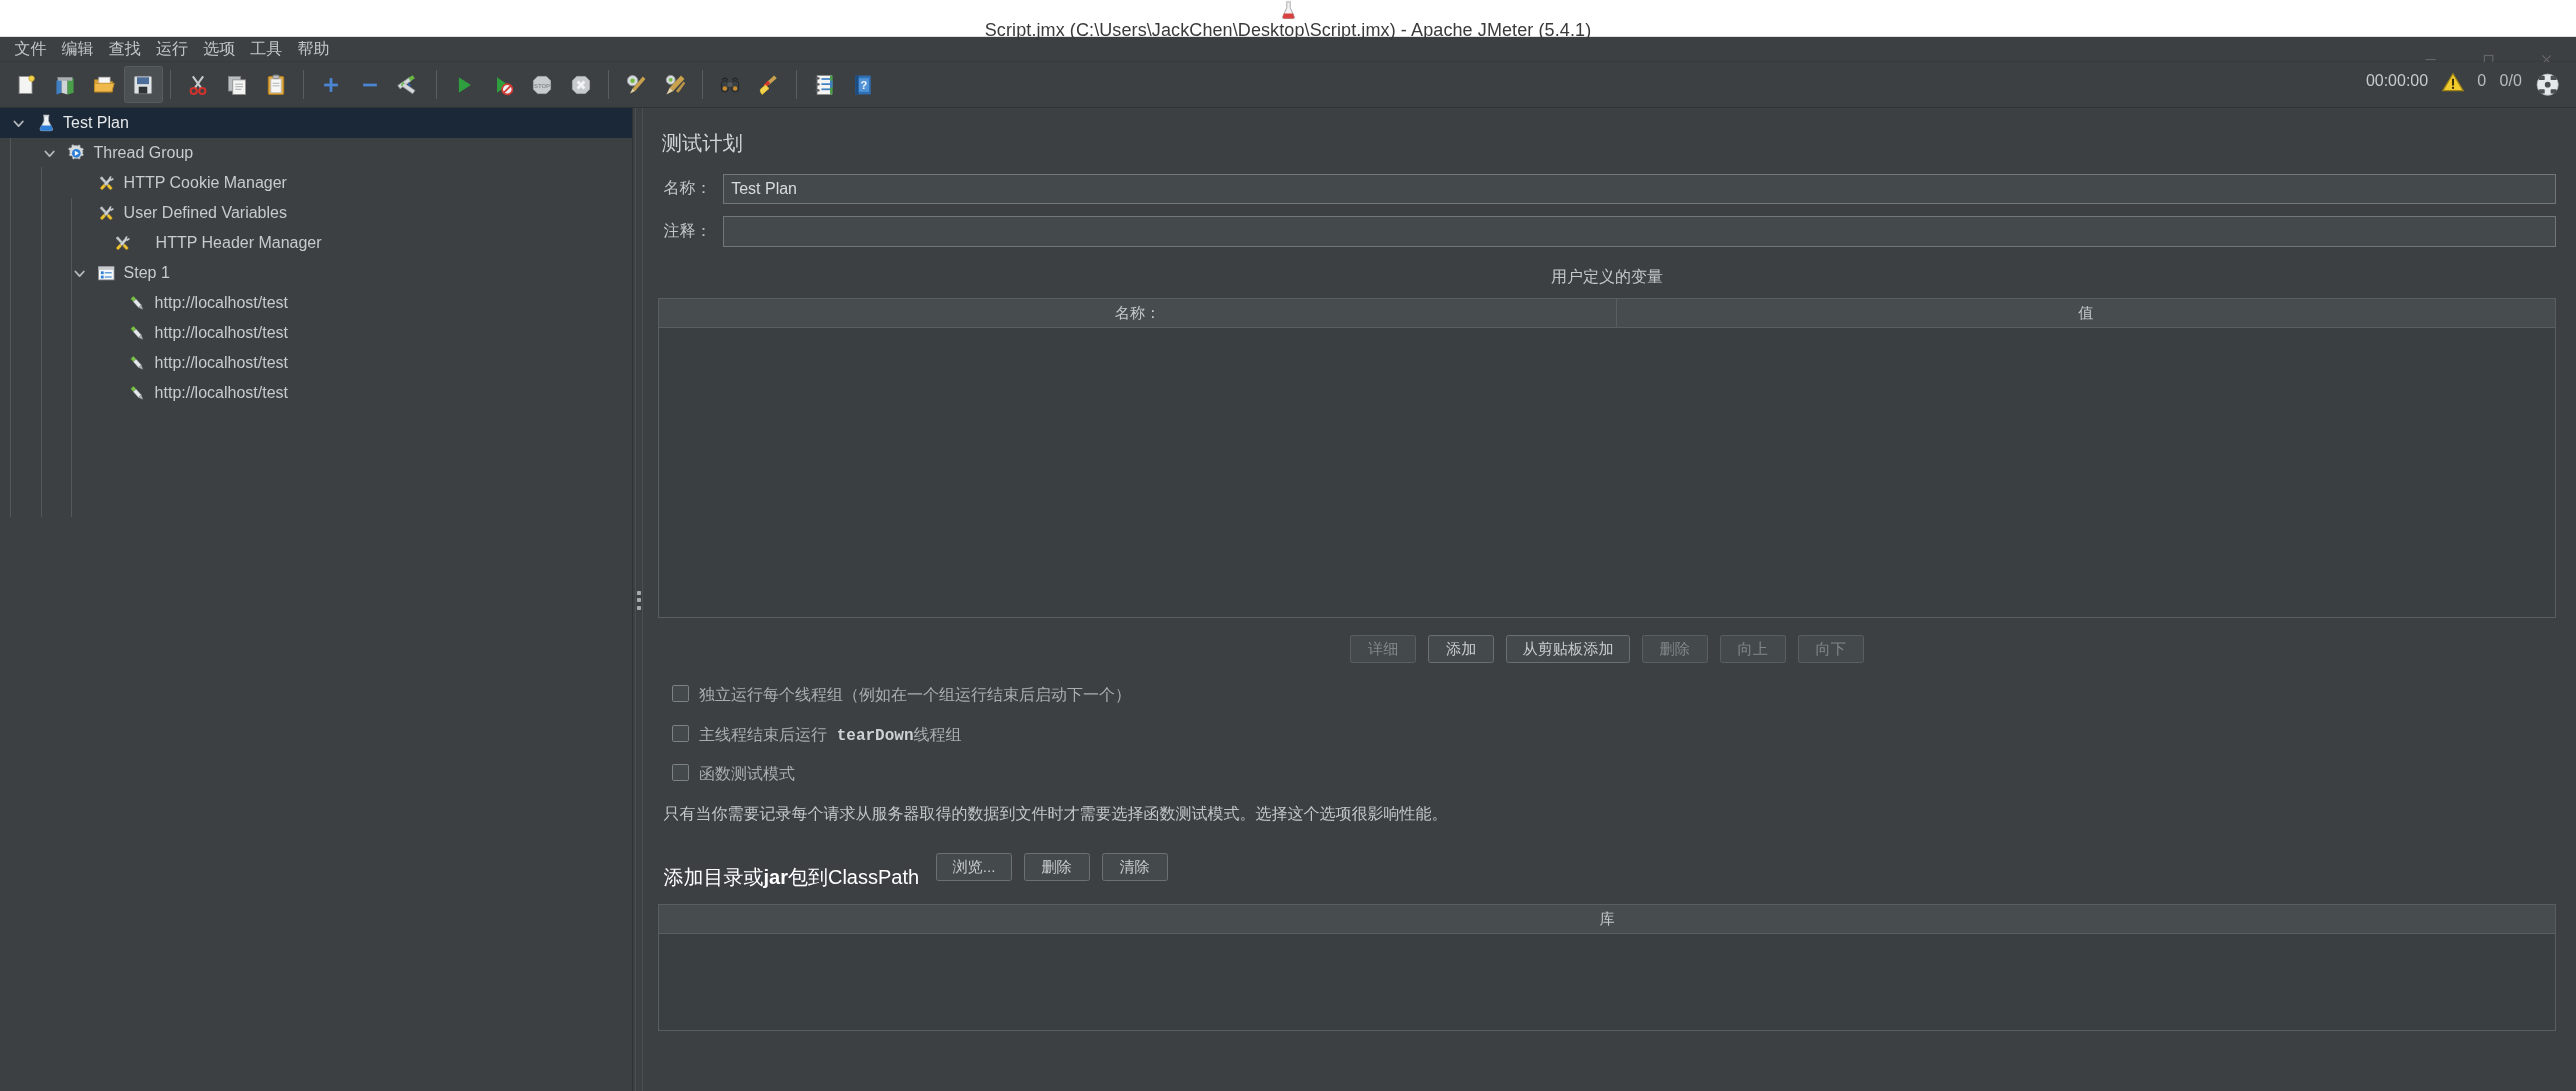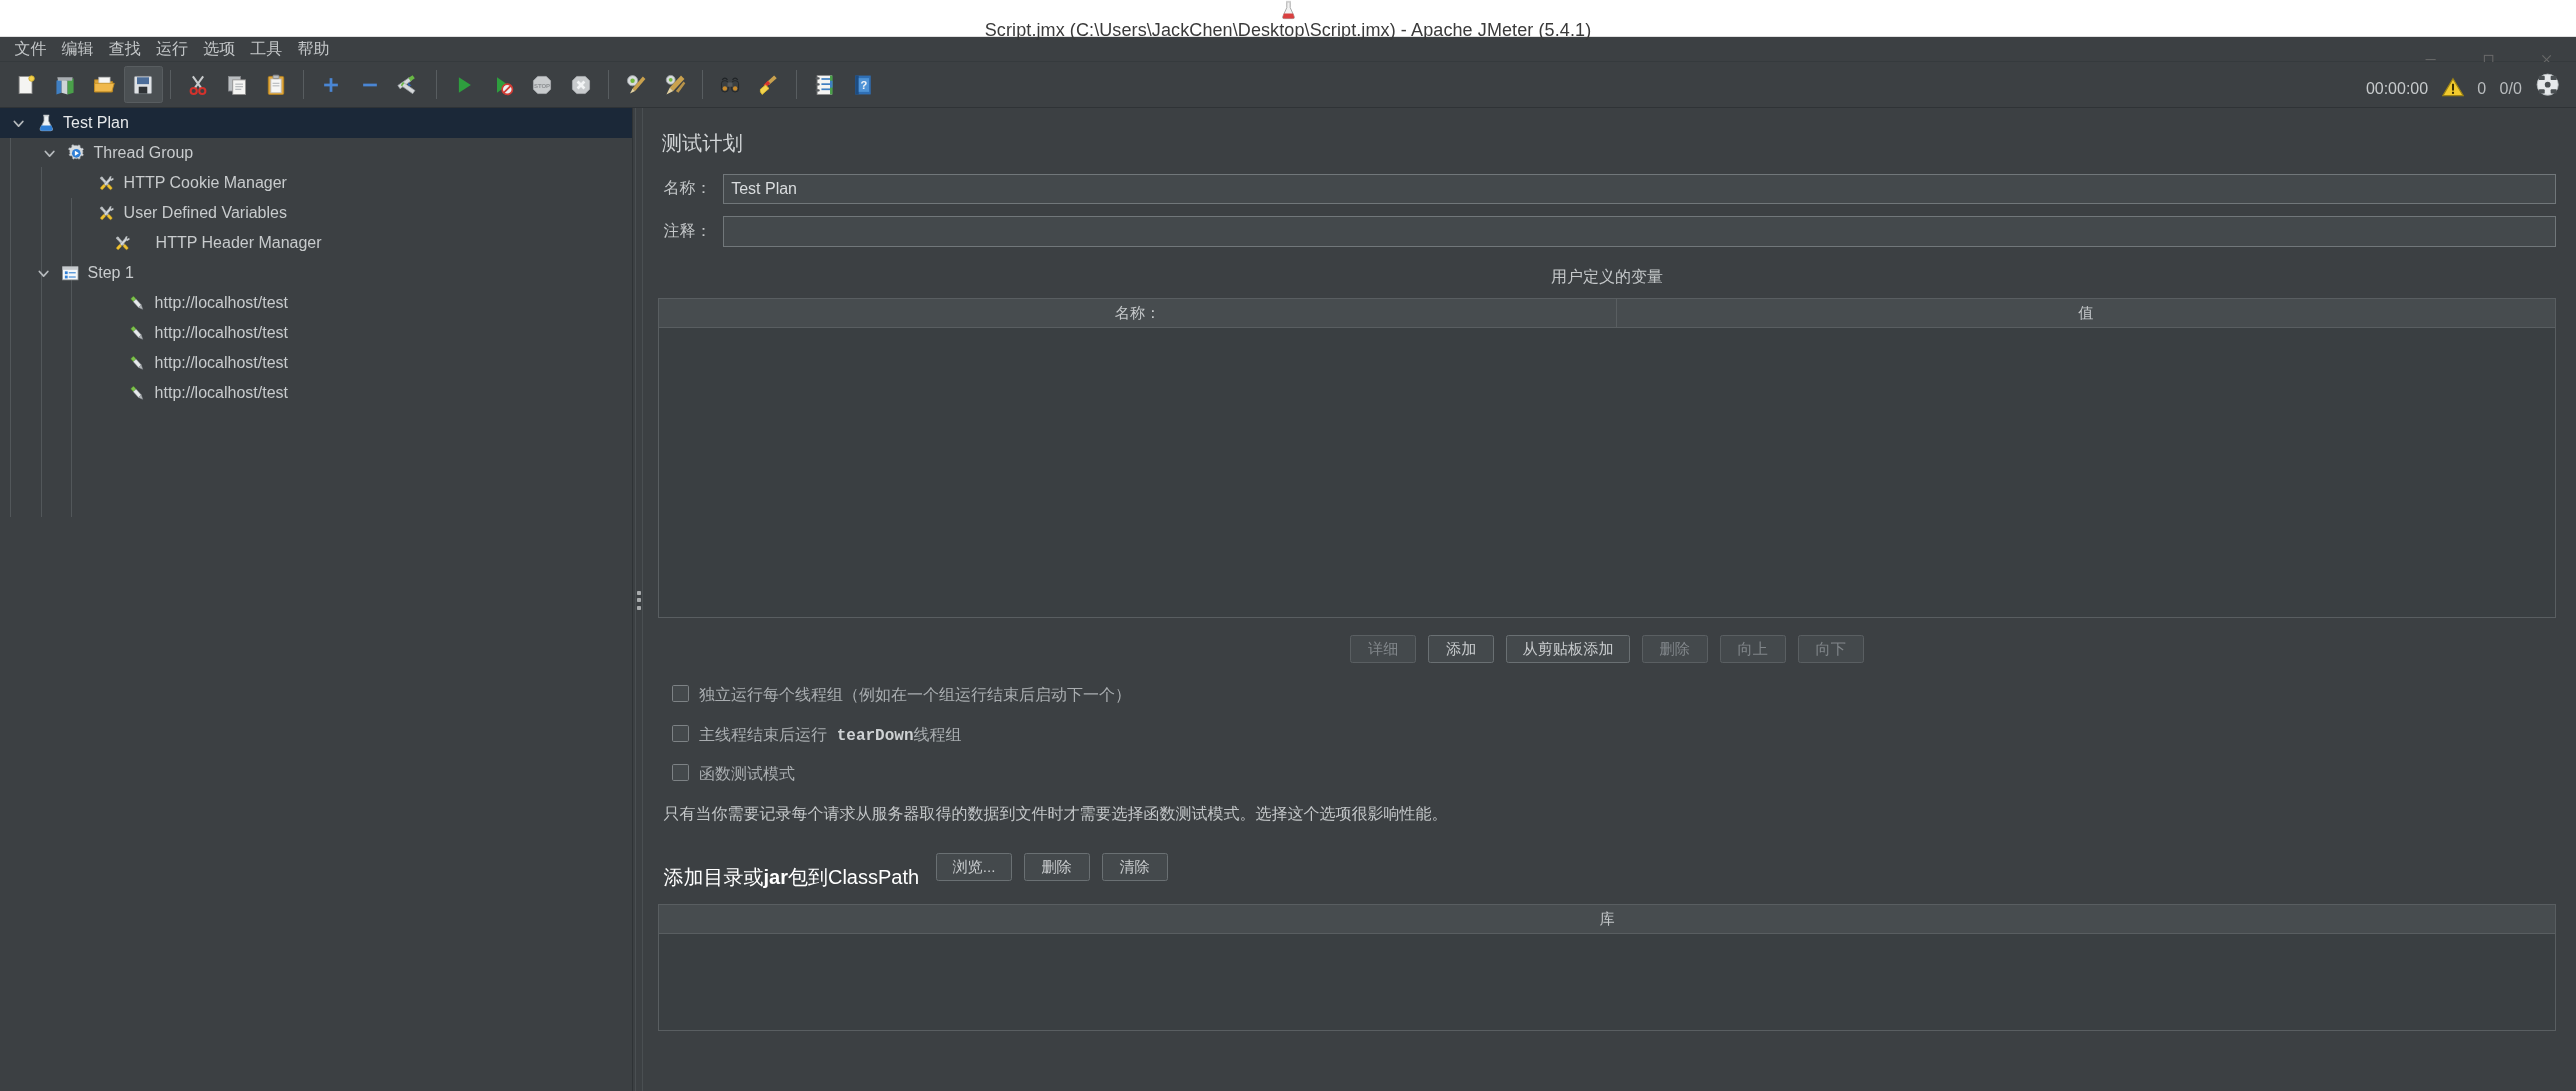--- a/index.html
+++ b/index.html
@@ -50,21 +50,21 @@
     position: relative;
   }
   .tb-btn {
     width: 39px; height: 37px;
     display: flex; align-items: center; justify-content: center;
     border-radius: 2.5px; flex: none;
   }
   .tb-btn.pressed { background: #4b5053; border: 0.8px solid #585d60; }
   .tb-sep { width: 0.8px; height: 29px; background: #585d60; margin: 0 7.6px; flex: none; }
   .tb-right {
-    margin-left: auto; display: flex; align-items: flex-end; gap: 13.5px;
+    margin-left: auto; display: flex; align-items: flex-start; gap: 13.5px;
     padding-right: 8.5px;
   }
   .tb-timer { font-size: 16px; color: #c8cbcd; font-family: "Liberation Sans", sans-serif; }
   .tb-count { font-size: 16px; color: #b9bcbe; }
 
   
   .content { display: flex; height: calc(1092px - 37px - 25.4px - 46px); }
 
   
   .treepanel {
@@ -507,21 +507,21 @@
               </g>
               <g transform="rotate(42 12 12)">
                 <rect x="10.4" y="3.4" width="3.2" height="11.6" fill="#d3d7da" stroke="#8d9194" stroke-width=".6"></rect>
                 <path d="M9.4 2 l2-1.2 .6 2.6 1.2 0 .6-2.6 2 1.2 -1 3.4 -4.4 0z" fill="#c3c7ca"></path>
                 <rect x="10.2" y="15" width="3.6" height="7" rx="1.2" fill="#f0c232" stroke="#c39c1e" stroke-width=".6"></rect>
               </g>
             </svg>
           </div>
           <div class="tree-label">HTTP Header Manager</div>
         </div>
-        <div class="tree-row" style="padding-left: 28px;">
+        <div class="tree-row" style="padding-left: 64px;">
           <div class="tw">
             <svg width="15.2" height="15.2" viewBox="0 0 18 18">
               <path d="M4 6.5 L9 12 L14 6.5" fill="none" stroke="#b6babd" stroke-width="2.1" stroke-linecap="round" stroke-linejoin="round"></path>
             </svg>
           </div>
           <div class="ticon">
             <svg width="18.6" height="18.6" viewBox="0 0 24 24">
               <rect x="2" y="3.5" width="20" height="17" fill="#f6f7f8" stroke="#8d9194"></rect>
               <rect x="2" y="3.5" width="20" height="4" fill="#c6cacd"></rect>
               <rect x="5" y="9.5" width="3.6" height="3.6" fill="#2f7fd6"></rect>

